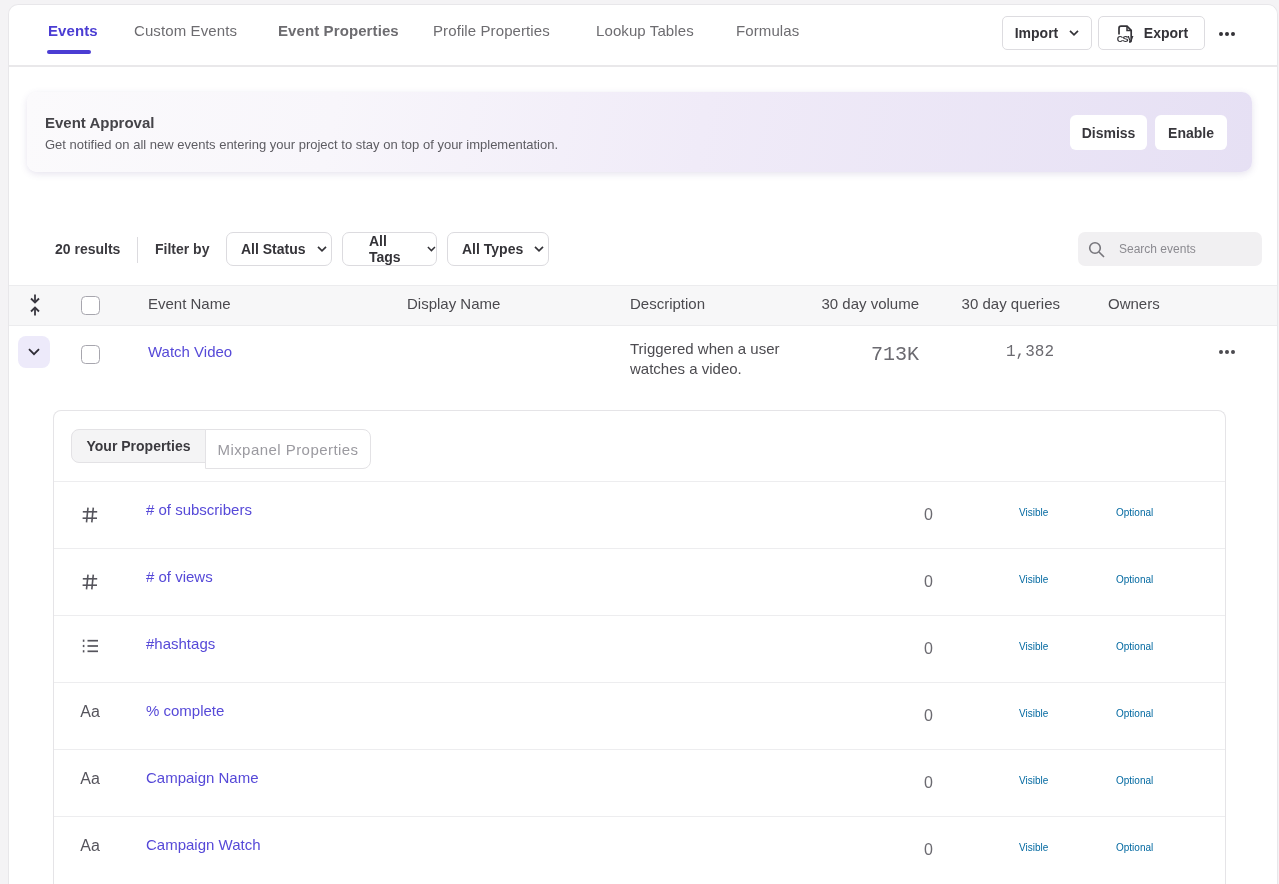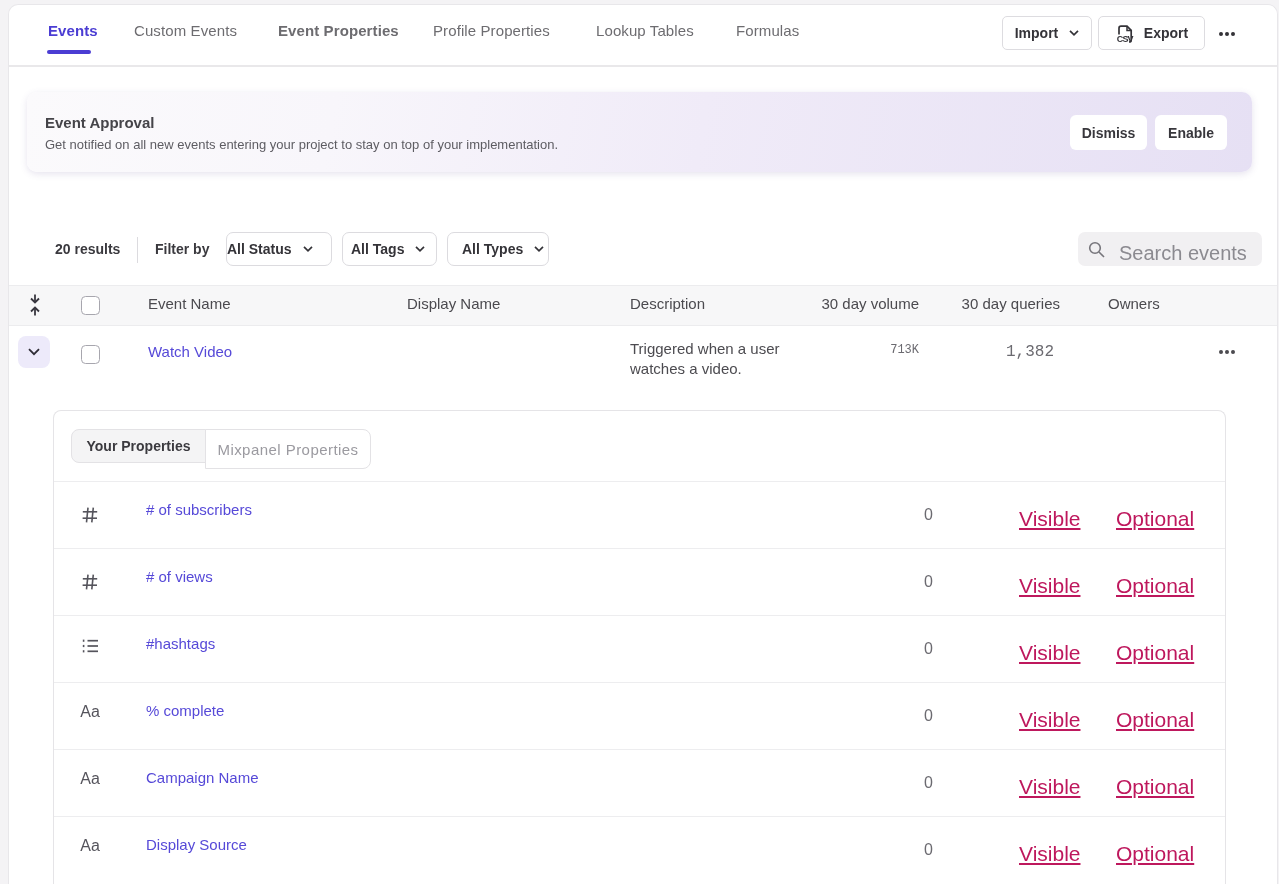--- a/index.html
+++ b/index.html
@@ -18,21 +18,21 @@
 .drop { position:absolute; top:232px; height:34px; background:#fff; border:1px solid #dcdbdf; border-radius:7px; display:flex; align-items:center; font-size:14px; font-weight:700; color:#343338; }
 .chev { margin-left:11px; }
 .hdr { position:absolute; left:9px; top:285px; width:1268px; height:41px; background:#f7f7f8; border-top:1px solid #ececee; border-bottom:1px solid #ececee; }
 .hdrlabel { position:absolute; top:295px; font-size:15px; color:#4b4a4f; font-weight:400; }
 .cb { position:absolute; width:19px; height:19px; border:1.2px solid #a7a6ae; border-radius:4.5px; background:#fff; }
 .mono { font-family:"Liberation Mono", monospace; color:#6b6a70; }
 .zero { position:absolute; font-size:16px; color:#6b6a70; }
 .panel { position:absolute; left:53px; top:410px; width:1173px; height:474px; background:#fff; border:1px solid #e5e4e7; border-bottom:none; border-radius:8px 8px 0 0; }
 .rowdiv { position:absolute; left:54px; width:1171px; height:1px; background:#ededef; }
 .pname { position:absolute; left:146px; font-size:15px; color:#5649d8; }
-.pcell { position:absolute; font-size:21px; color:#be185d;text-decoration:underline; }
+.pcell { position:absolute; font-size:10px; color:#0369a1; }
 .picon { position:absolute; left:80px; width:20px; text-align:center; color:#55545c; }
 .dots { position:absolute; display:flex; gap:2.2px; }
 .dots i { width:3.8px; height:3.8px; border-radius:50%; background:#343338; }
 </style>
 </head>
 <body>
 <div class="card"></div>
 
 <div class="navtab active" style="left:48px;">Events</div>
 <div class="underline"></div>
@@ -61,36 +61,36 @@
 
 <div class="banner"></div>
 <div class="abs" style="left:45px; top:114px; font-size:15px; font-weight:700; color:#454449;">Event Approval</div>
 <div class="abs" style="left:45px; top:137px; font-size:13px; color:#5d5c62;">Get notified on all new events entering your project to stay on top of your implementation.</div>
 <div class="bannerbtn" style="left:1070px; top:115px; width:77px; height:35px;">Dismiss</div>
 <div class="bannerbtn" style="left:1155px; top:115px; width:72px; height:35px;">Enable</div>
 
 <div class="filtertext" style="left:55px; top:241px;">20 results</div>
 <div class="abs" style="left:137px; top:237px; width:1px; height:26px; background:#dcdbdf;"></div>
 <div class="filtertext" style="left:155px; top:241px;">Filter by</div>
-<div class="drop" style="left:226px; width:106px; ">All Status<svg class="chev" width="10" height="6" viewBox="0 0 10 6" fill="none" stroke="#343338" stroke-width="1.7">
+<div class="drop" style="left:226px; width:106px; padding-left:14px;">All Status<svg class="chev" width="10" height="6" viewBox="0 0 10 6" fill="none" stroke="#343338" stroke-width="1.7">
       <path d="M1 0.8 L5 4.8 L9 0.8"></path>
     </svg></div>
-<div class="drop" style="left:342px; width:95px; padding-left:8px;">All Tags<svg class="chev" width="10" height="6" viewBox="0 0 10 6" fill="none" stroke="#343338" stroke-width="1.7">
+<div class="drop" style="left:342px; width:95px; padding-left:26px;">All Tags<svg class="chev" width="10" height="6" viewBox="0 0 10 6" fill="none" stroke="#343338" stroke-width="1.7">
       <path d="M1 0.8 L5 4.8 L9 0.8"></path>
     </svg></div>
 <div class="drop" style="left:447px; width:102px; padding-left:14px;">All Types<svg class="chev" width="10" height="6" viewBox="0 0 10 6" fill="none" stroke="#343338" stroke-width="1.7">
       <path d="M1 0.8 L5 4.8 L9 0.8"></path>
     </svg></div>
 
 <div class="abs" style="left:1078px; top:232px; width:184px; height:34px; background:#f1f0f2; border-radius:7px;"></div>
 <svg class="abs" style="left:1088px; top:241px;" width="18" height="18" viewBox="0 0 18 18" fill="none" stroke="#76757b" stroke-width="1.6">
 <circle cx="7" cy="7" r="5.3"></circle>
     <path d="M11 11 L16 16"></path>
 </svg>
-<div class="abs" style="left:1119px; top:242px; font-size:20px; color:#8b8a90;">Search events</div>
+<div class="abs" style="left:1119px; top:242px; font-size:12px; color:#8b8a90;">Search events</div>
 
 <div class="hdr"></div>
 <svg class="abs" style="left:30px; top:294px;" width="10" height="22" viewBox="0 0 10 22" fill="none" stroke="#38363f" stroke-width="1.8">
 <path d="M5 0.5 V7"></path>
     <path d="M1 4.5 L5 8.5 L9 4.5"></path>
 <path d="M5 21.5 V15"></path>
     <path d="M1 17.5 L5 13.5 L9 17.5"></path>
 </svg>
 <div class="cb" style="left:81px; top:296px;"></div>
 <div class="hdrlabel" style="left:148px;">Event Name</div>
@@ -100,21 +100,21 @@
 <div class="hdrlabel" style="right:219px;">30 day queries</div>
 <div class="hdrlabel" style="left:1108px;">Owners</div>
 
 <div class="abs" style="left:18px; top:336px; width:32px; height:32px; background:#edeafa; border-radius:8px;"></div>
 <svg class="abs" style="left:28px; top:348px;" width="12" height="8" viewBox="0 0 12 8" fill="none" stroke="#2f2d36" stroke-width="1.8">
 <path d="M1 1.2 L6 6.2 L11 1.2"></path>
 </svg>
 <div class="cb" style="left:81px; top:345px;"></div>
 <div class="abs" style="left:148px; top:343px; font-size:15px; color:#5649d8;">Watch Video</div>
 <div class="abs" style="left:630px; top:339px; font-size:15px; color:#4c4b50; line-height:20px;">Triggered when a user<br>watches a video.</div>
-<div class="abs mono" style="right:360px; top:343px; font-size:12px;">713K</div>
+<div class="abs mono" style="right:360px; top:343px; font-size:20px;">713K</div>
 <div class="abs mono" style="right:225px; top:343px; font-size:16px;">1,382</div>
 <div class="dots" style="left:1219px; top:350px;">
     <i style="background:#4c4b50;"></i>
     <i style="background:#4c4b50;"></i>
     <i style="background:#4c4b50;"></i>
   </div>
 
 <div class="panel"></div>
 <div class="abs" style="left:71px; top:429px; width:135px; height:34px; background:#f4f4f5; border:1px solid #e3e2e5; border-radius:8px 0 0 8px; display:flex; align-items:center; justify-content:center; font-size:14px; font-weight:700; color:#3b3a3f;">Your Properties</div>
 <div class="abs" style="left:205px; top:429px; width:166px; height:40px; background:#fff; border:1px solid #e3e2e5; border-radius:0 8px 8px 0; display:flex; align-items:center; justify-content:center; font-size:15px; color:#9b9aa0; letter-spacing:0.45px;">Mixpanel Properties</div>
@@ -166,16 +166,16 @@
 <div class="rowdiv" style="top:749px;"></div>
 
 <div class="picon" style="top:770px; font-size:16px;">Aa</div>
 <div class="pname" style="top:769px;">Campaign Name</div>
 <div class="zero" style="right:346px; top:774px;">0</div>
 <div class="pcell" style="left:1019px; top:775px;">Visible</div>
 <div class="pcell" style="left:1116px; top:775px;">Optional</div>
 <div class="rowdiv" style="top:816px;"></div>
 
 <div class="picon" style="top:837px; font-size:16px;">Aa</div>
-<div class="pname" style="top:836px;">Display Source</div>
+<div class="pname" style="top:836px;">Campaign Watch</div>
 <div class="zero" style="right:346px; top:841px;">0</div>
 <div class="pcell" style="left:1019px; top:842px;">Visible</div>
 <div class="pcell" style="left:1116px; top:842px;">Optional</div>
 
 </body></html>

